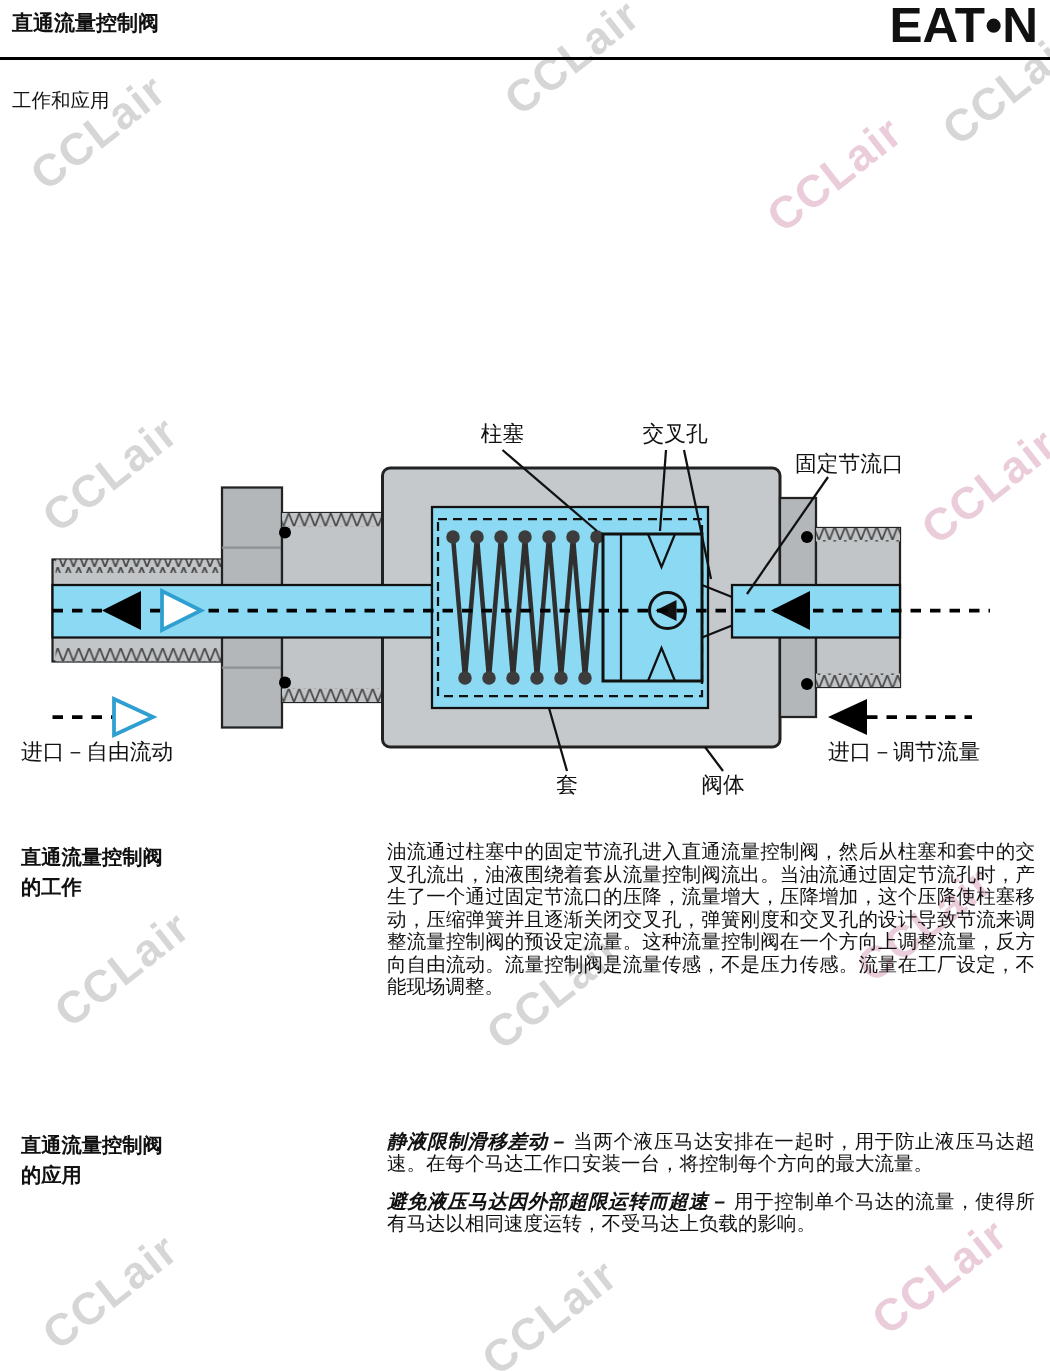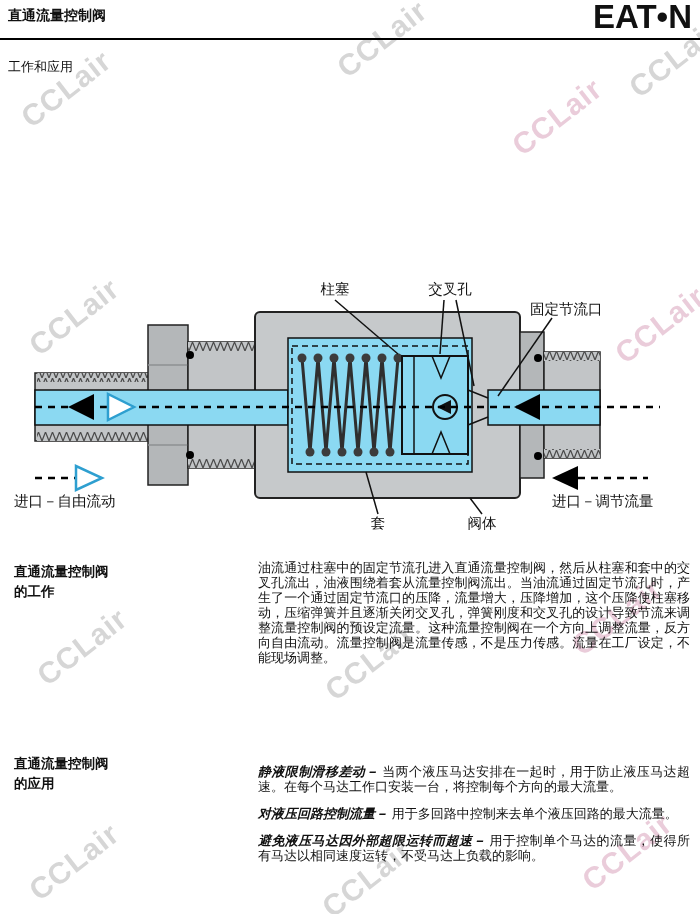--- a/index.html
+++ b/index.html
@@ -21,21 +21,21 @@
   
   .diagram{position:absolute;left:0;top:270px;width:580px;height:270px;z-index:1;}
   .diagram svg{display:block;}
   .dlabel{font-size:14.5px;font-weight:500;fill:#111;
           font-family:"Liberation Sans","DejaVu Sans",sans-serif;}
   
   .row-head{position:absolute;left:14px;width:235px;font-size:13.5px;font-weight:bold;
             line-height:20px;white-space:pre-line;z-index:2;}
   .row-body{position:absolute;left:258px;width:432px;font-size:13px;line-height:15px;
             text-align:justify;z-index:2;}
-  .row-body p{margin:12px 0 10px 0;}
+  .row-body p{margin:1px 0 10px 0;}
   .lead{font-weight:bold;font-style:italic;}
 </style>
 </head>
 <body>
 
 <div class="page">
 
   <span class="wm wm-g" style="left:330px;top:22px">CCLair</span>
   <span class="wm wm-g" style="left:622px;top:42px">CCLair</span>
   <span class="wm wm-g" style="left:14px;top:72px">CCLair</span>
@@ -156,22 +156,18 @@
   <div class="row-body" style="top:560px">油流通过柱塞中的固定节流孔进入直通流量控制阀，然后从柱塞和套中的交叉孔流出，油液围绕着套从流量控制阀流出。当油流通过固定节流孔时，产生了一个通过固定节流口的压降，流量增大，压降增加，这个压降使柱塞移动，压缩弹簧并且逐渐关闭交叉孔，弹簧刚度和交叉孔的设计导致节流来调整流量控制阀的预设定流量。这种流量控制阀在一个方向上调整流量，反方向自由流动。流量控制阀是流量传感，不是压力传感。流量在工厂设定，不能现场调整。</div>
 
   <div class="row-head" style="top:754px">直通流量控制阀
 的应用</div>
   <div class="row-body" style="top:752px">
     <p>
       <span class="lead">静液限制滑移差动－</span>
       <span>当两个液压马达安排在一起时，用于防止液压马达超速。在每个马达工作口安装一台，将控制每个方向的最大流量。</span>
     </p>
     <p>
-      <span class="lead">对液压回路控制流量－</span>
-      <span>用于多回路中控制来去单个液压回路的最大流量。</span>
-    </p>
-    <p>
       <span class="lead">避免液压马达因外部超限运转而超速－</span>
       <span>用于控制单个马达的流量，使得所有马达以相同速度运转，不受马达上负载的影响。</span>
     </p>
   </div>
 
 </div>
 
 </body></html>

